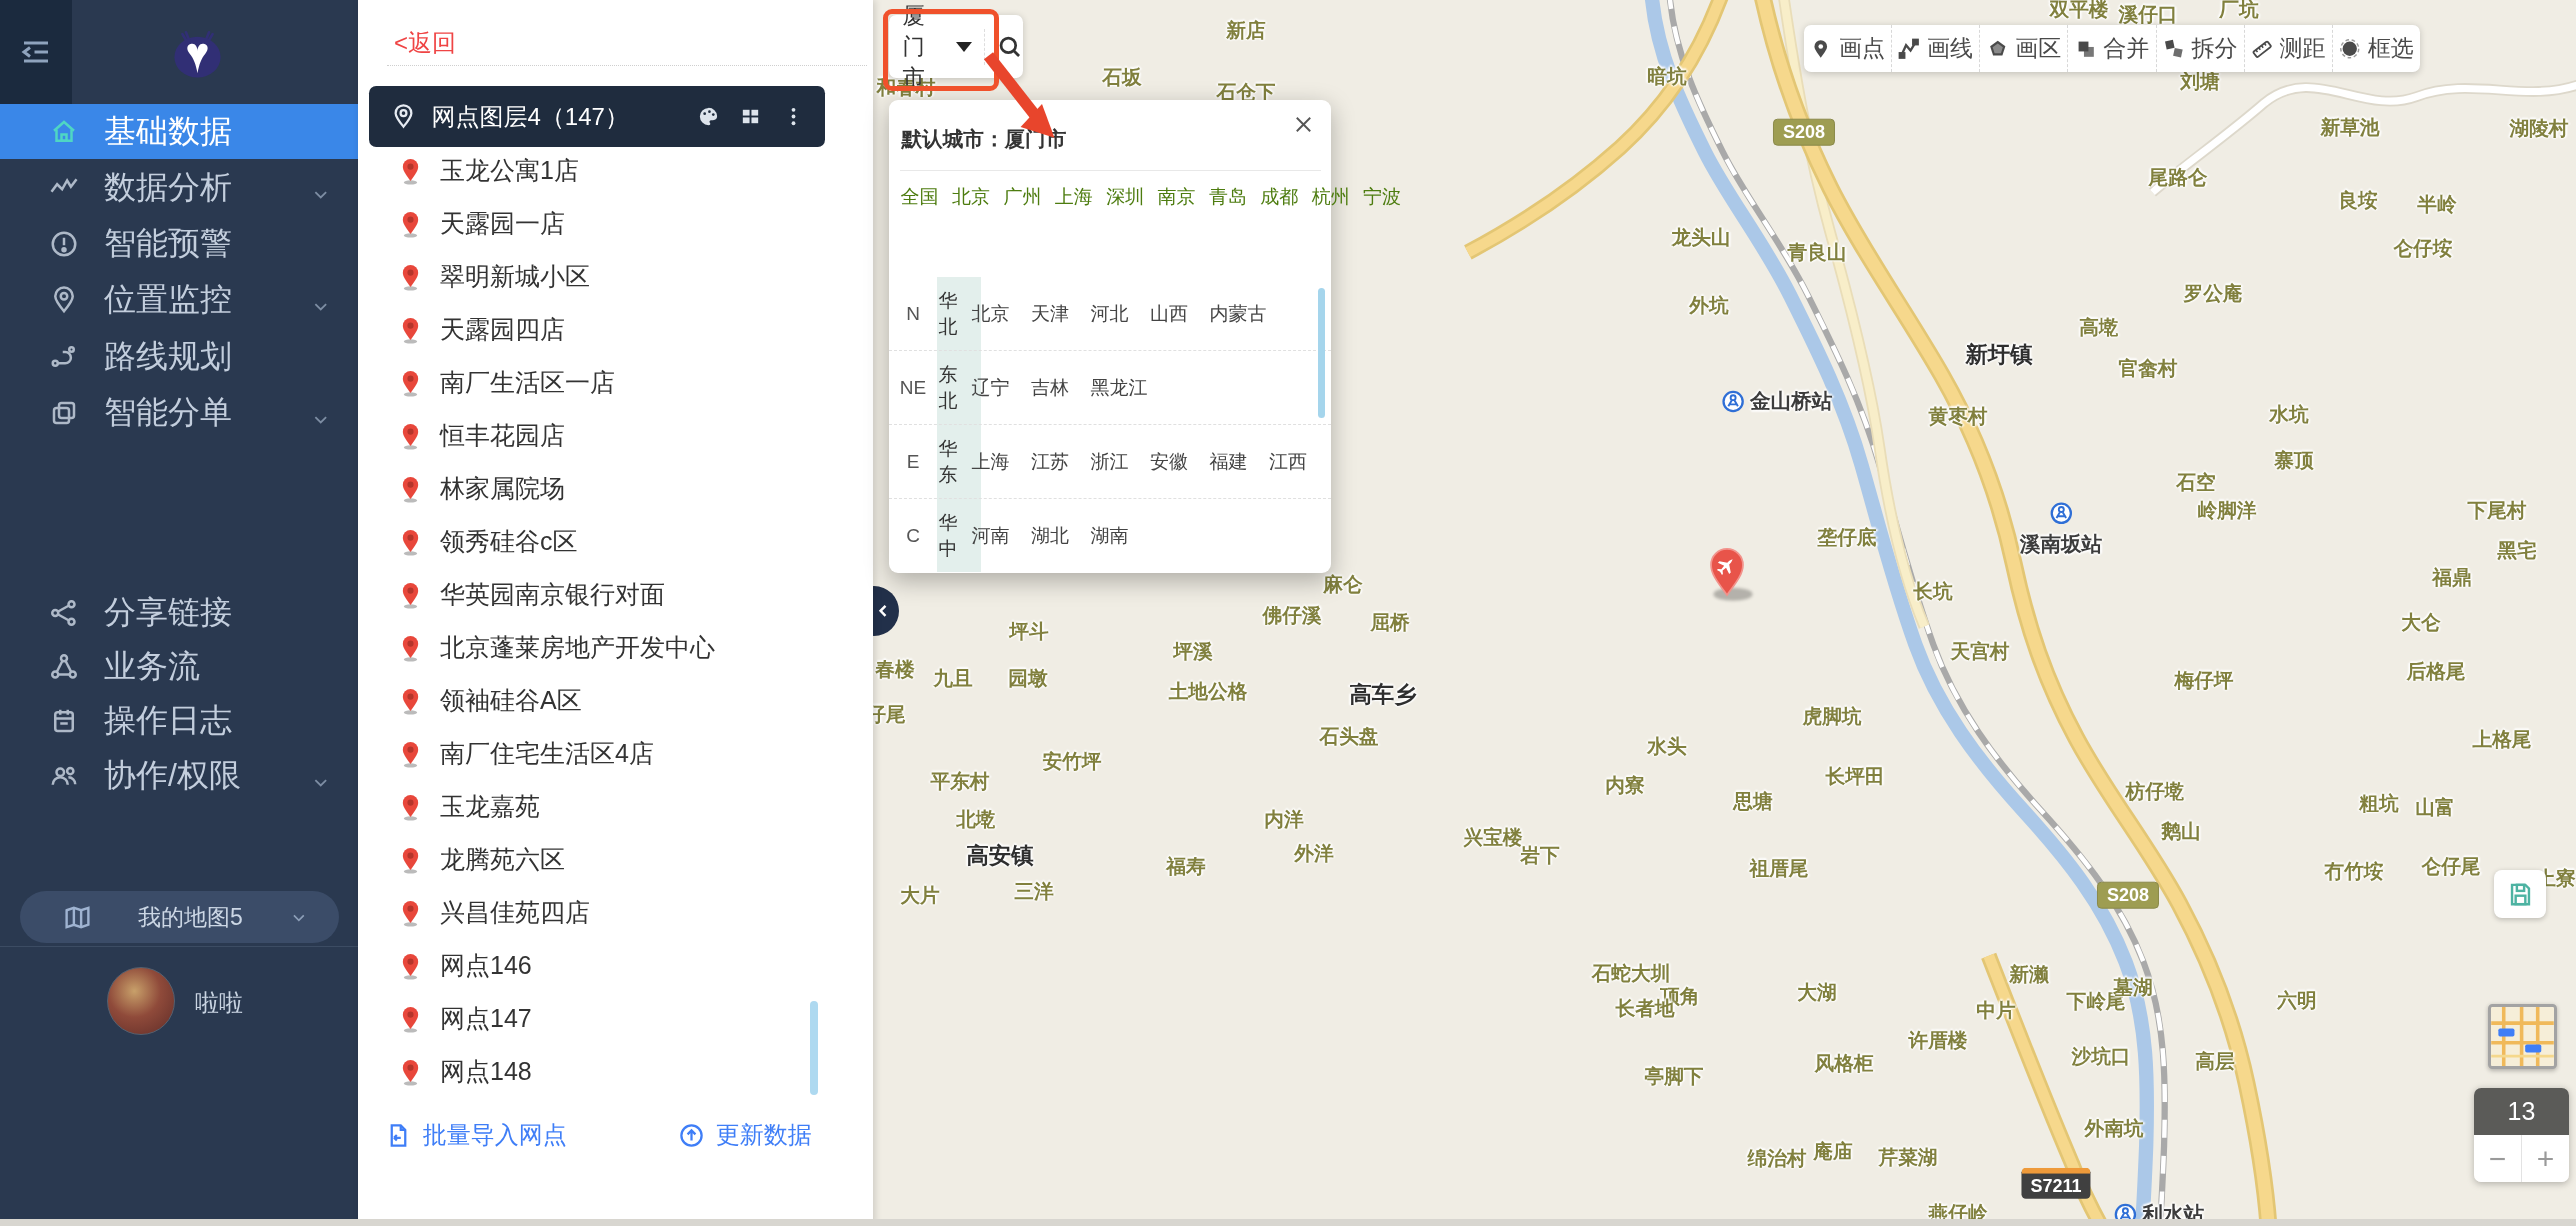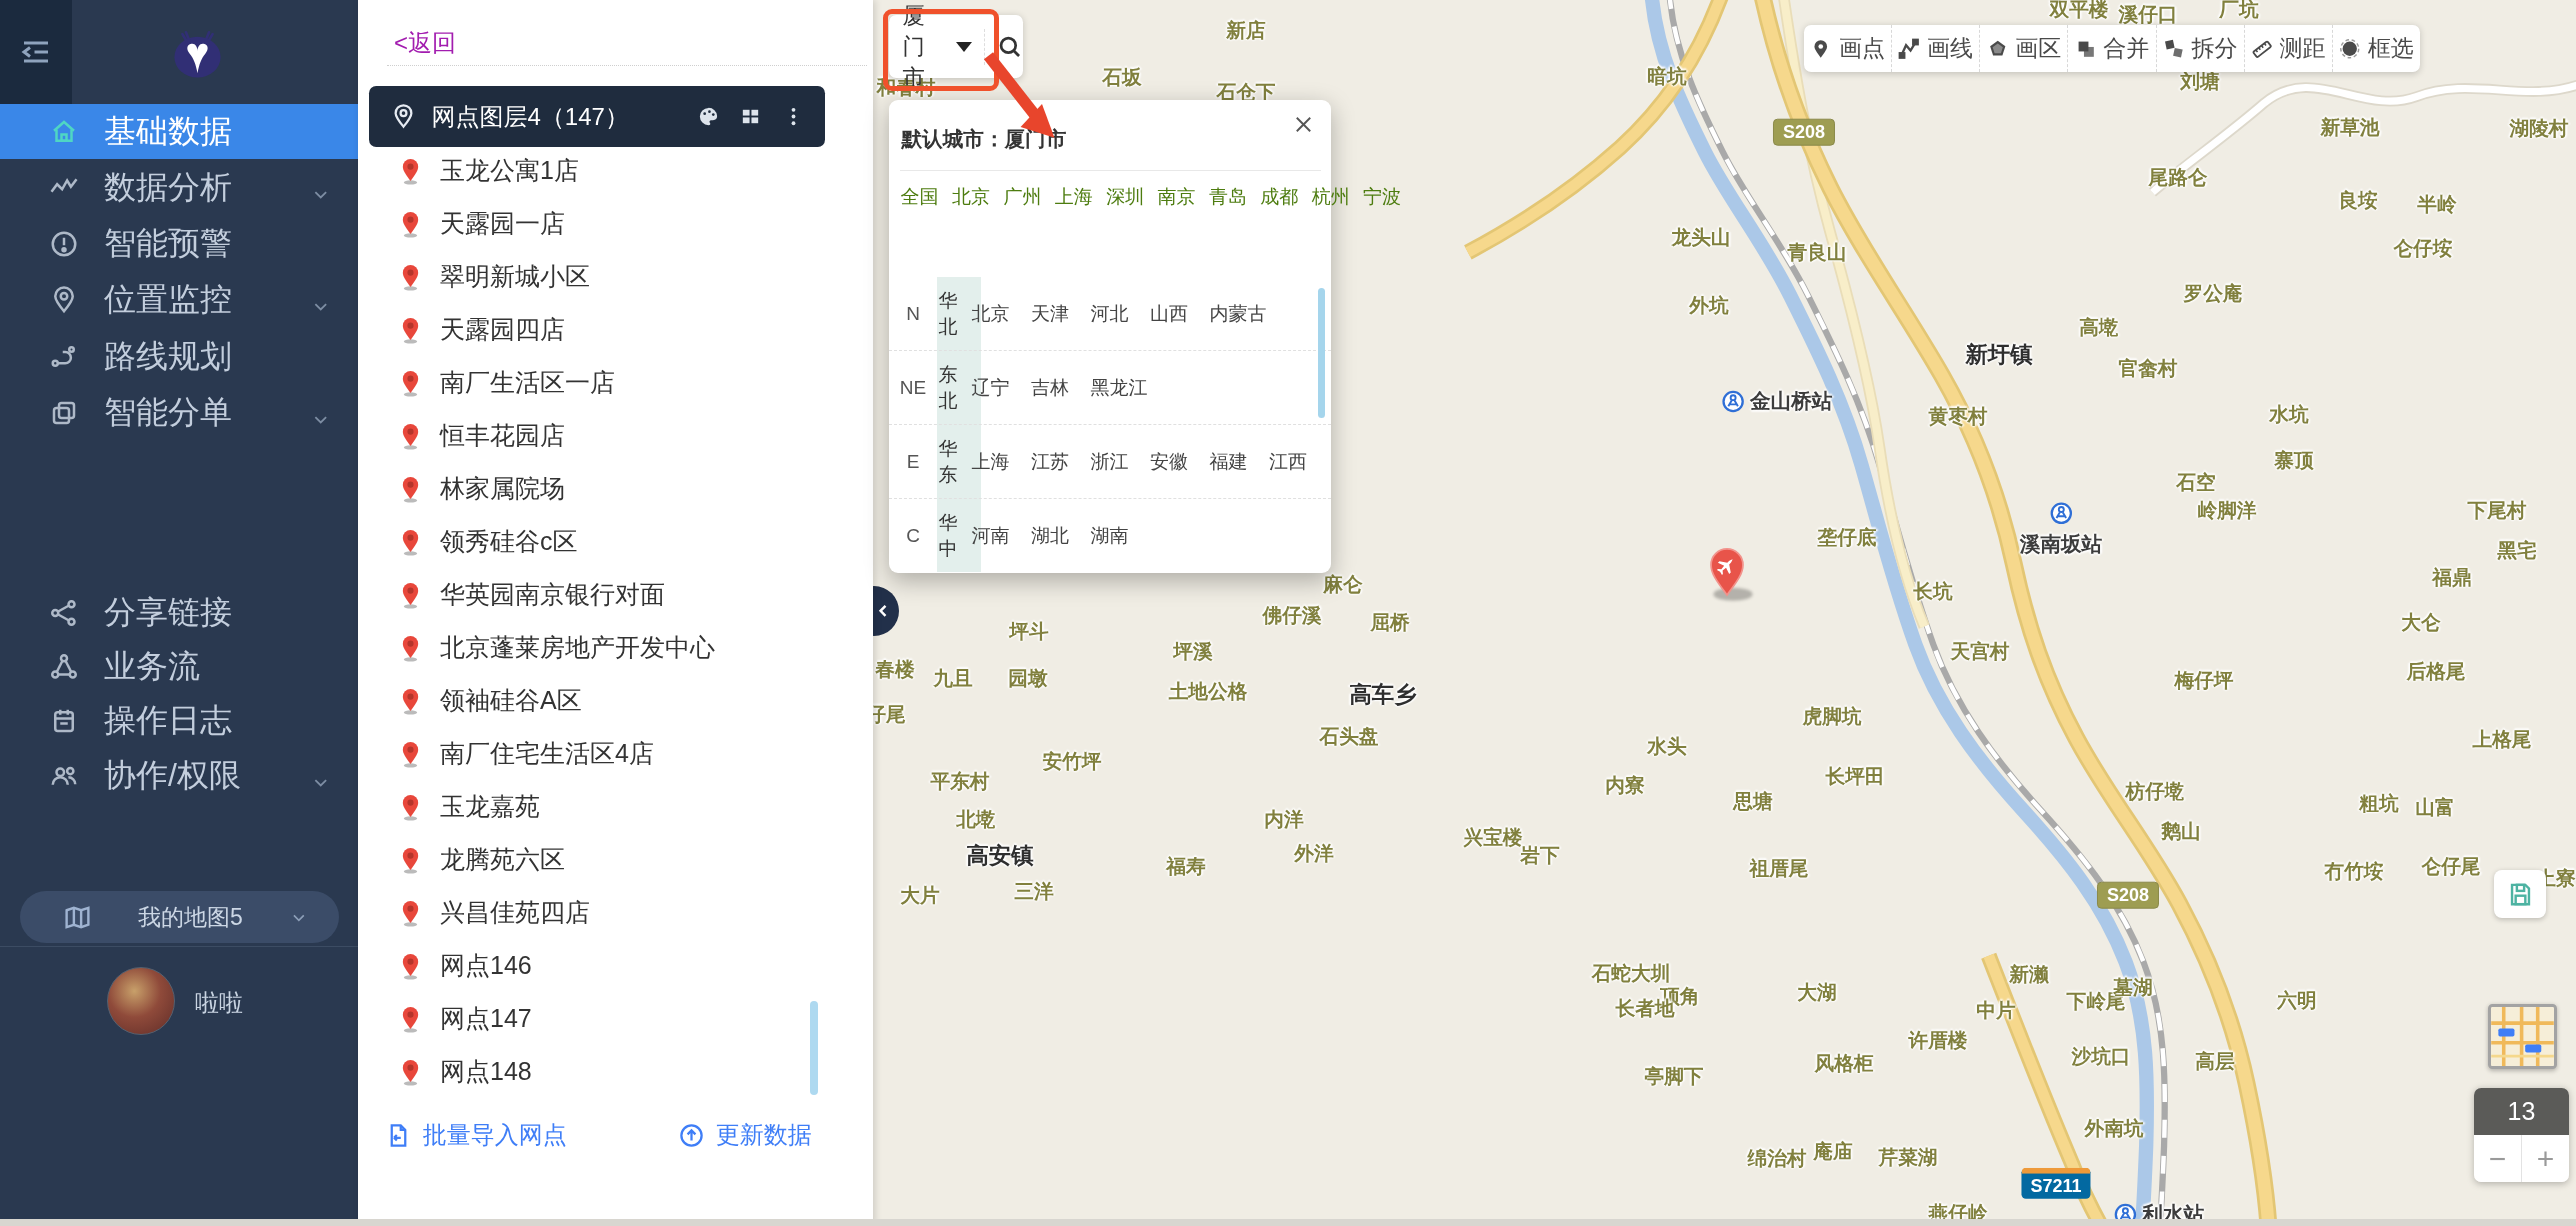--- a/index.html
+++ b/index.html
@@ -11,21 +11,21 @@
   
   #map{position:absolute;left:0;top:0;width:2576px;height:1226px;background:#f0ede4;}
   .map-label{position:absolute;transform:translate(-50%,-50%);white-space:nowrap;z-index:2;
     color:#81803e;font-size:19.7px;font-weight:bold;
     text-shadow:-1.8px 0 1.8px #fff,1.8px 0 1.8px #fff,0 -1.8px 1.8px #fff,0 1.8px 1.8px #fff;}
   .map-label.town{color:#2e2e2e;font-size:22.4px;}
   .map-label.station{color:#3c3c3c;font-size:20.6px;display:flex;align-items:center;gap:5.4px;}
   .shield{position:absolute;transform:translate(-50%,-50%);z-index:2;color:#fff;font-size:18px;
     padding:1.8px 9px;border-radius:4.5px;font-weight:bold;}
   .shield.s208{background:#9e9d52;border:1.8px solid #8a894a;}
-  .shield.s7211{background:#0369a1;border-top:6.3px solid #ee9a3a;border-radius:4.5px;}
+  .shield.s7211{background:#404040;border-top:6.3px solid #ee9a3a;border-radius:4.5px;}
   
   #sidebar{position:absolute;left:0;top:0;width:358px;height:1226px;background:#2a3950;z-index:20;
     box-shadow:1.8px 0 9px rgba(0,0,0,.25);}
   #collapse-block{position:absolute;left:0;top:0;width:72px;height:104px;background:#1b2a3e;
     display:flex;align-items:center;justify-content:center;color:#8fa3bd;}
   #logo-wrap{position:absolute;left:170px;top:27px;}
   .menu-item{position:absolute;left:0;width:358px;height:55px;display:flex;align-items:center;
     color:#c3cedd;font-size:32px;cursor:pointer;}
   .menu-item .mi-icon{width:30px;height:30px;margin-left:49px;margin-right:25px;color:#aeb9c8;flex:none;}
   .menu-item .mi-chev{position:absolute;right:27px;color:#7d8da3;width:21.5px;height:21.5px;}
@@ -37,21 +37,21 @@
   #map-switcher .label{flex:1;text-align:center;}
   #map-switcher .mi-chev{width:19.7px;height:19.7px;margin-right:30px;color:#8d9fb8;}
   #sidebar-divider{position:absolute;left:0;top:946px;width:358px;border-top:0.9px solid #3c4c63;}
   #avatar{position:absolute;left:107px;top:967px;width:66px;height:66px;border-radius:50%;
     background:radial-gradient(circle at 40% 35%,#c8a06a 0%,#8f4a3a 45%,#5f2c28 100%);
     border:1.8px solid #55606f;}
   #user-name{position:absolute;left:195px;top:987px;color:#c9d4e2;font-size:24px;}
   
   #panel{position:absolute;left:358px;top:0;width:515px;height:1226px;background:#fff;z-index:20;
     box-shadow:1.8px 0 7.2px rgba(0,0,0,.15);}
-  #back-link{position:absolute;left:36px;top:27px;color:#a21caf;font-size:24px;cursor:pointer;}
+  #back-link{position:absolute;left:36px;top:27px;color:#ef4444;font-size:24px;cursor:pointer;}
   #panel-dots{position:absolute;left:29px;top:65px;width:480px;border-top:1.8px dotted #cfcfcf;}
   #layer-header{position:absolute;left:10.7px;top:86px;width:456px;height:61px;background:#1f2c3e;
     border-radius:7.2px;display:flex;align-items:center;color:#fff;}
   #layer-header .lh-pin{width:27px;height:27px;margin-left:21.5px;margin-right:14.3px;color:#e6ebf2;}
   #layer-title{font-size:24px;}
   #layer-icons{margin-left:auto;display:flex;align-items:center;gap:19.7px;margin-right:19.7px;color:#dde4ec;}
   #layer-icons .hicon{width:23px;height:23px;}
   .point-item{position:absolute;left:0;width:465px;height:53px;display:flex;align-items:center;cursor:pointer;}
   .point-item .pt-pin{width:23px;height:29px;margin-left:41px;margin-right:18px;flex:none;}
   .point-item .pt-label{color:#333;font-size:25px;white-space:nowrap;}

